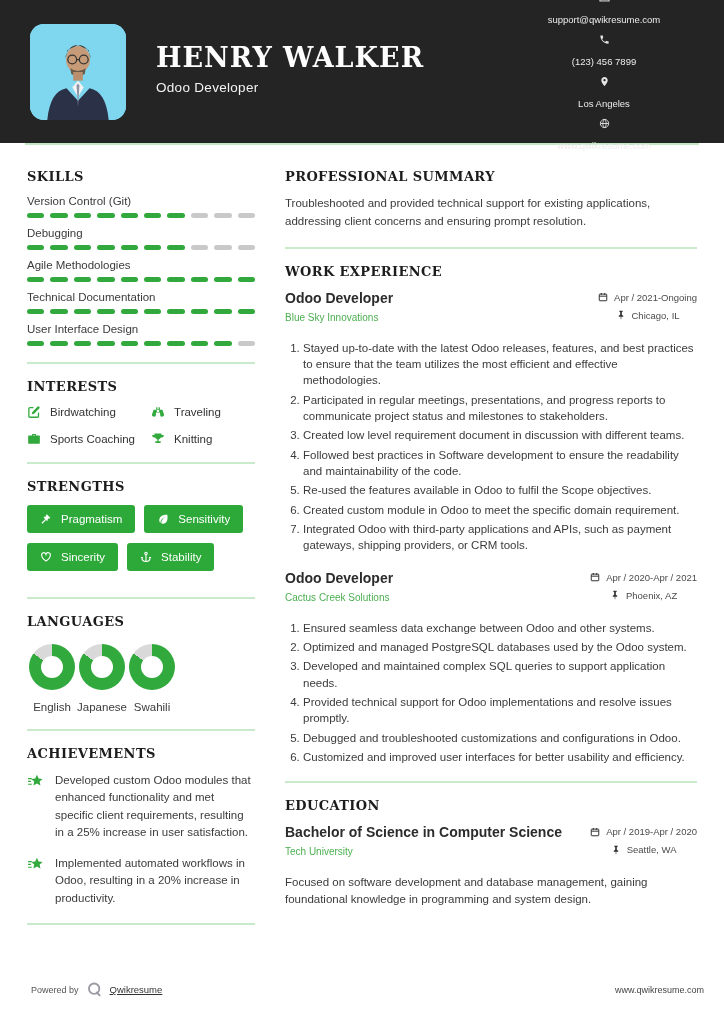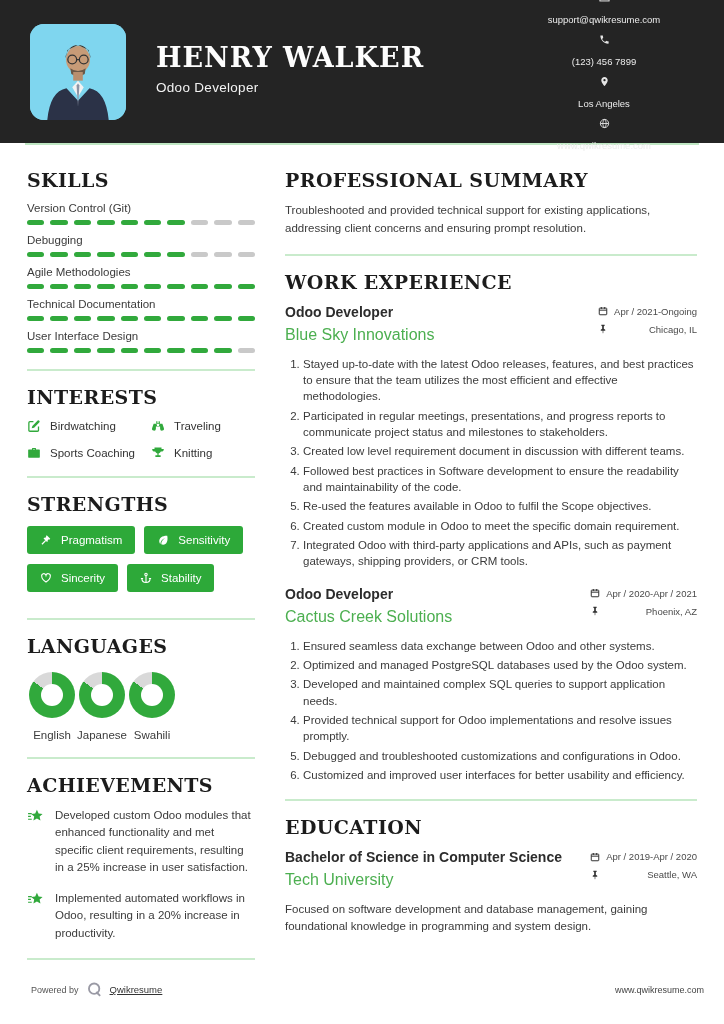--- a/index.html
+++ b/index.html
@@ -21,21 +21,21 @@
   .contact-row { display:flex; align-items:center; gap:11px; margin:9px 0; color:#ececec; font-size:9.5px;flex-direction:column; }
   .cicon { width:11px; height:11px; flex:none; color:#e5e5e5; }
   .cicon svg { width:11px; height:11px; display:block; }
   .header-rule { height:2px; background:#bfe7c3; margin:0 25px; }
 
   
   .columns { display:flex; gap:30px; padding:24px 27px 0; }
   .sidebar { width:228px; flex:none; }
   .main { flex:1; min-width:0; }
 
-  .section-title { font-family:"DejaVu Serif", serif; font-weight:700; font-size:19px; color:#1c1c1c; letter-spacing:.4px; margin:0 0 11px; }
+  .section-title { font-family:"DejaVu Serif", serif; font-weight:700; font-size:13px; color:#1c1c1c; letter-spacing:.4px; margin:0 0 11px; }
   .rule { height:2px; background:var(--sep); border:0; margin:16px 0 15px; }
 
   
   .skill { margin-bottom:9px; }
   .skill-label { font-size:11.5px; color:#3b3b3b; margin-bottom:6px; }
   .skill-bar { display:flex; gap:6px; }
   .dash { height:5px; flex:1; border-radius:3px; background:var(--accent); }
   .dash.off { background:#c9c9c9; }
 
   
@@ -62,23 +62,23 @@
   .ach { display:flex; gap:11px; margin-bottom:14px; }
   .aicon { width:17px; height:17px; color:var(--accent); flex:none; margin-top:1px; }
   .aicon svg { width:17px; height:17px; display:block; }
   .ach p { margin:0; font-size:11.5px; line-height:1.5; color:#3b3b3b; }
 
   
   .summary-text { font-size:11.5px; color:#3b3b3b; line-height:1.55; margin:0; }
   .job { margin-bottom:16px; }
   .job-head { display:flex; justify-content:space-between; align-items:flex-start; }
   .job-role { font-size:14px; font-weight:700; color:#2c2c2c; }
-  .company { color:var(--company); font-size:16px; margin-top:6px; }
+  .company { color:var(--company); font-size:10px; margin-top:6px; }
   .job-meta { text-align:right; flex:none; padding-top:2px; }
-  .meta-row { display:flex; justify-content:space-between; align-items:center; gap:6px; font-size:9.5px; color:#4a4a4a; margin-bottom:7px; }
+  .meta-row { display:flex; justify-content:center; align-items:center; gap:6px; font-size:9.5px; color:#4a4a4a; margin-bottom:7px; }
   .micon { width:10px; height:10px; color:#333; flex:none; }
   .micon svg { width:10px; height:10px; display:block; }
   .bullets { margin:12px 0 0; padding-left:18px; }
   .bullets li { font-size:11.5px; color:#3b3b3b; line-height:1.42; margin-bottom:3px; }
   .edu-desc { font-size:11.5px; color:#3b3b3b; line-height:1.5; margin:12px 0 0; }
 
   
   .footer { position:absolute; left:31px; right:20px; bottom:26px; display:flex; justify-content:space-between; align-items:center; }
   .powered { display:flex; align-items:center; gap:7px; font-size:9px; color:#555; }
   .qlogo { width:17px; height:17px; color:#9a9aa5; }

